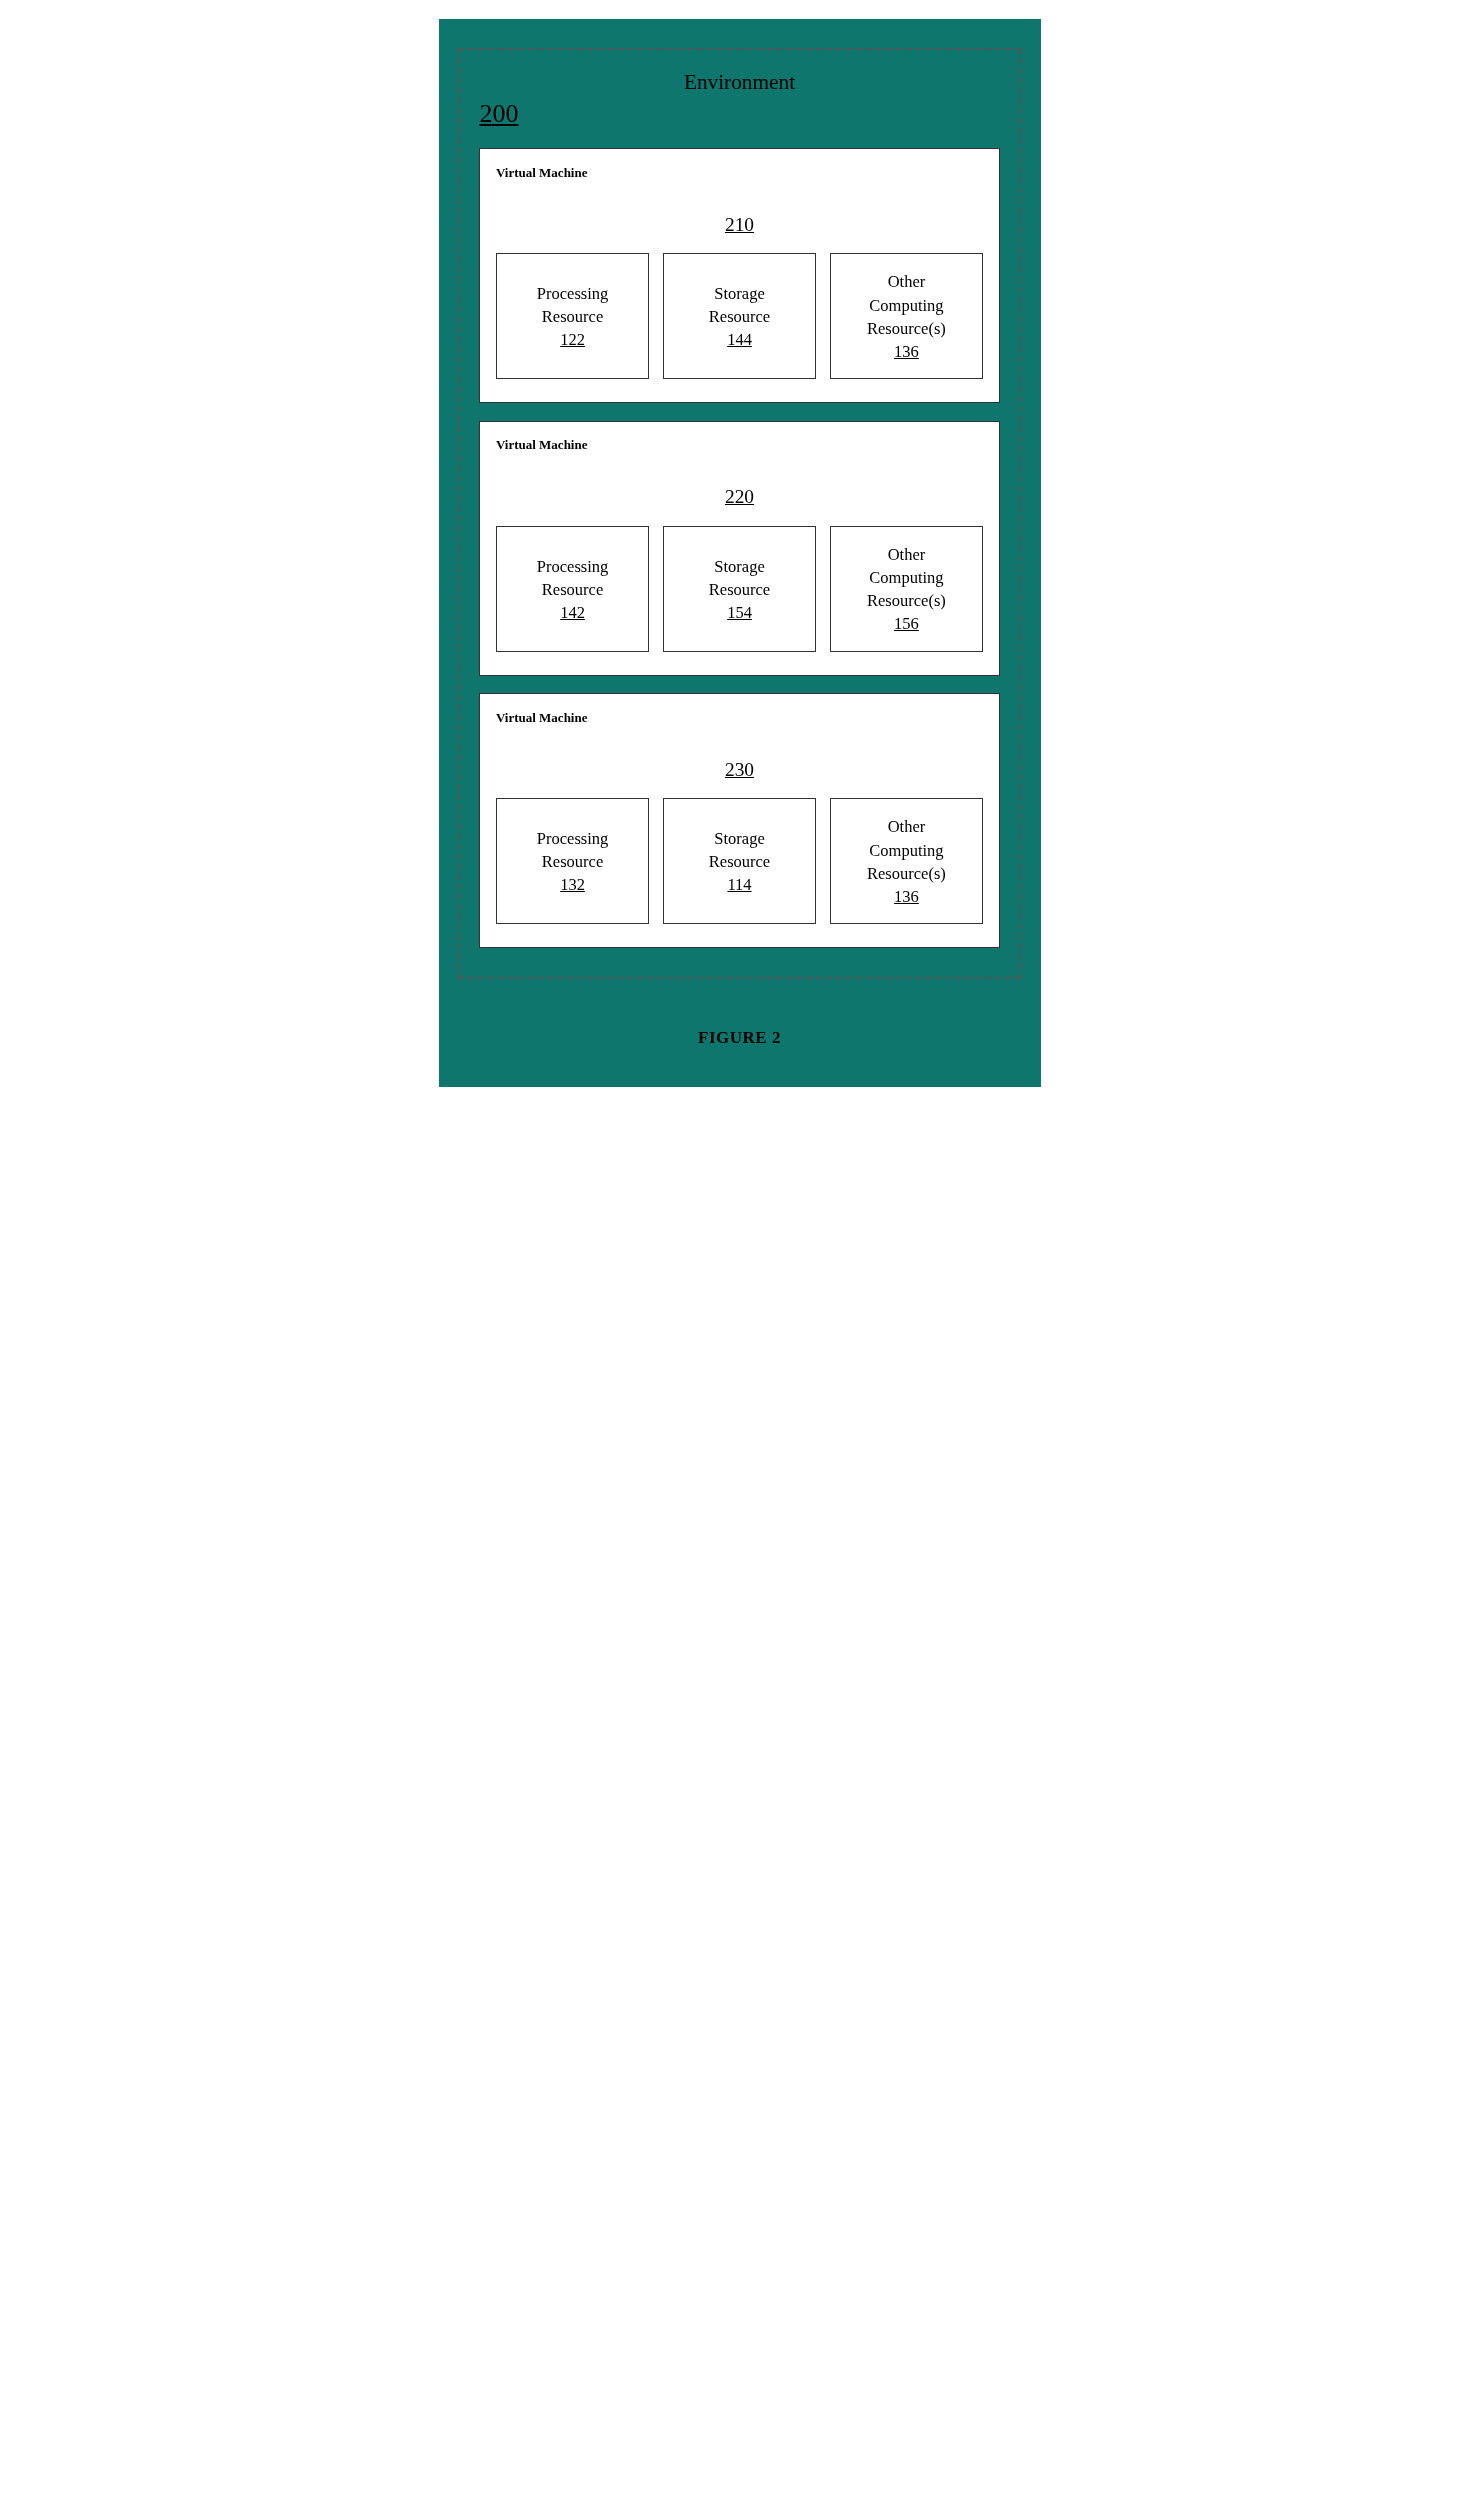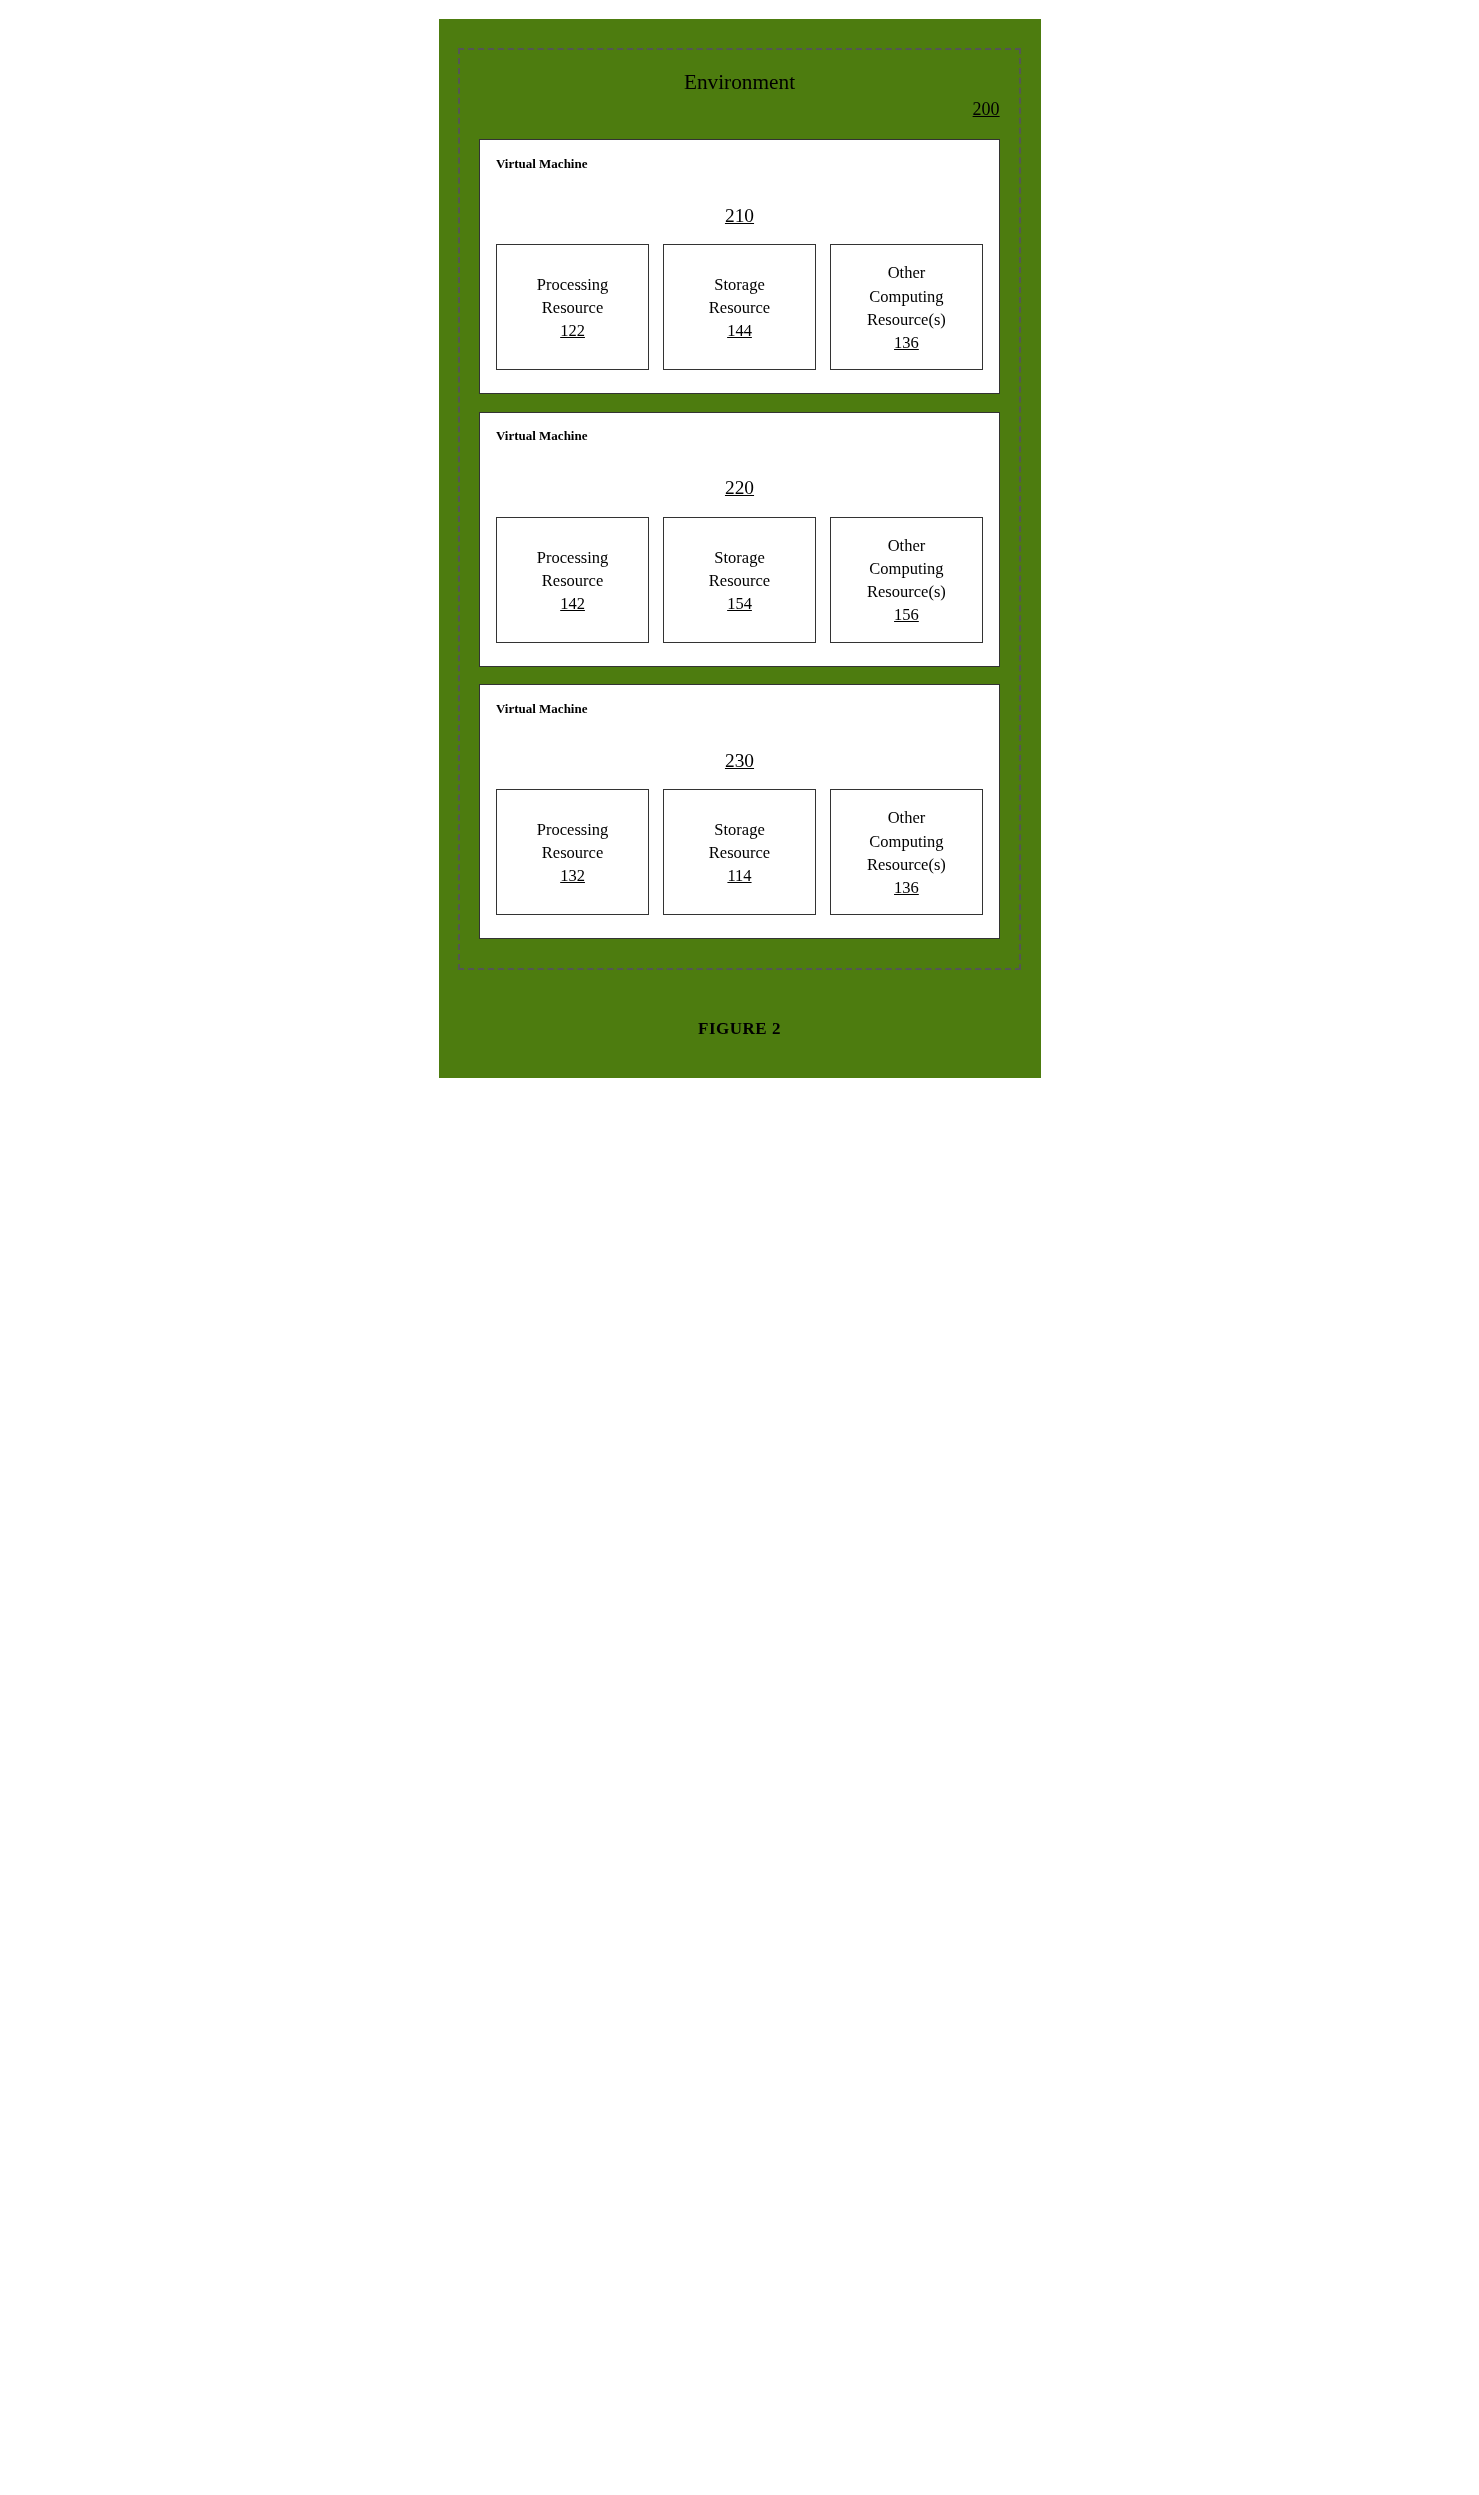--- a/index.html
+++ b/index.html
@@ -14,21 +14,21 @@
       display: flex;
       justify-content: center;
       align-items: flex-start;
       min-height: 100vh;
       padding: 19.4px;
     }
 
     .page {
       width: 602px;
       min-height: 1019px;
-      background: #4d7c0f;
+      background: #0f766e;
       display: flex;
       flex-direction: column;
       align-items: center;
       padding: 29px 19.4px 39px 19.4px;
     }
 
     .environment-box {
       border: 2.4px dashed #555;
       width: 563px;
       padding: 19.4px 19.4px 29px 19.4px;
@@ -36,22 +36,22 @@
     }
 
     .env-title {
       text-align: center;
       font-size: 21.3px;
       margin-bottom: 3.9px;
       font-weight: normal;
     }
 
     .env-number {
-      text-align: right;
-      font-size: 18px;
+      text-align: left;
+      font-size: 26px;
       text-decoration: underline;
       margin-bottom: 19.4px;
     }
 
     .vm-box {
       border: 1.9px solid #333;
       width: 100%;
       padding: 15.5px 15.5px 23px 15.5px;
       margin-bottom: 17.5px;
       background: #ffffff;

